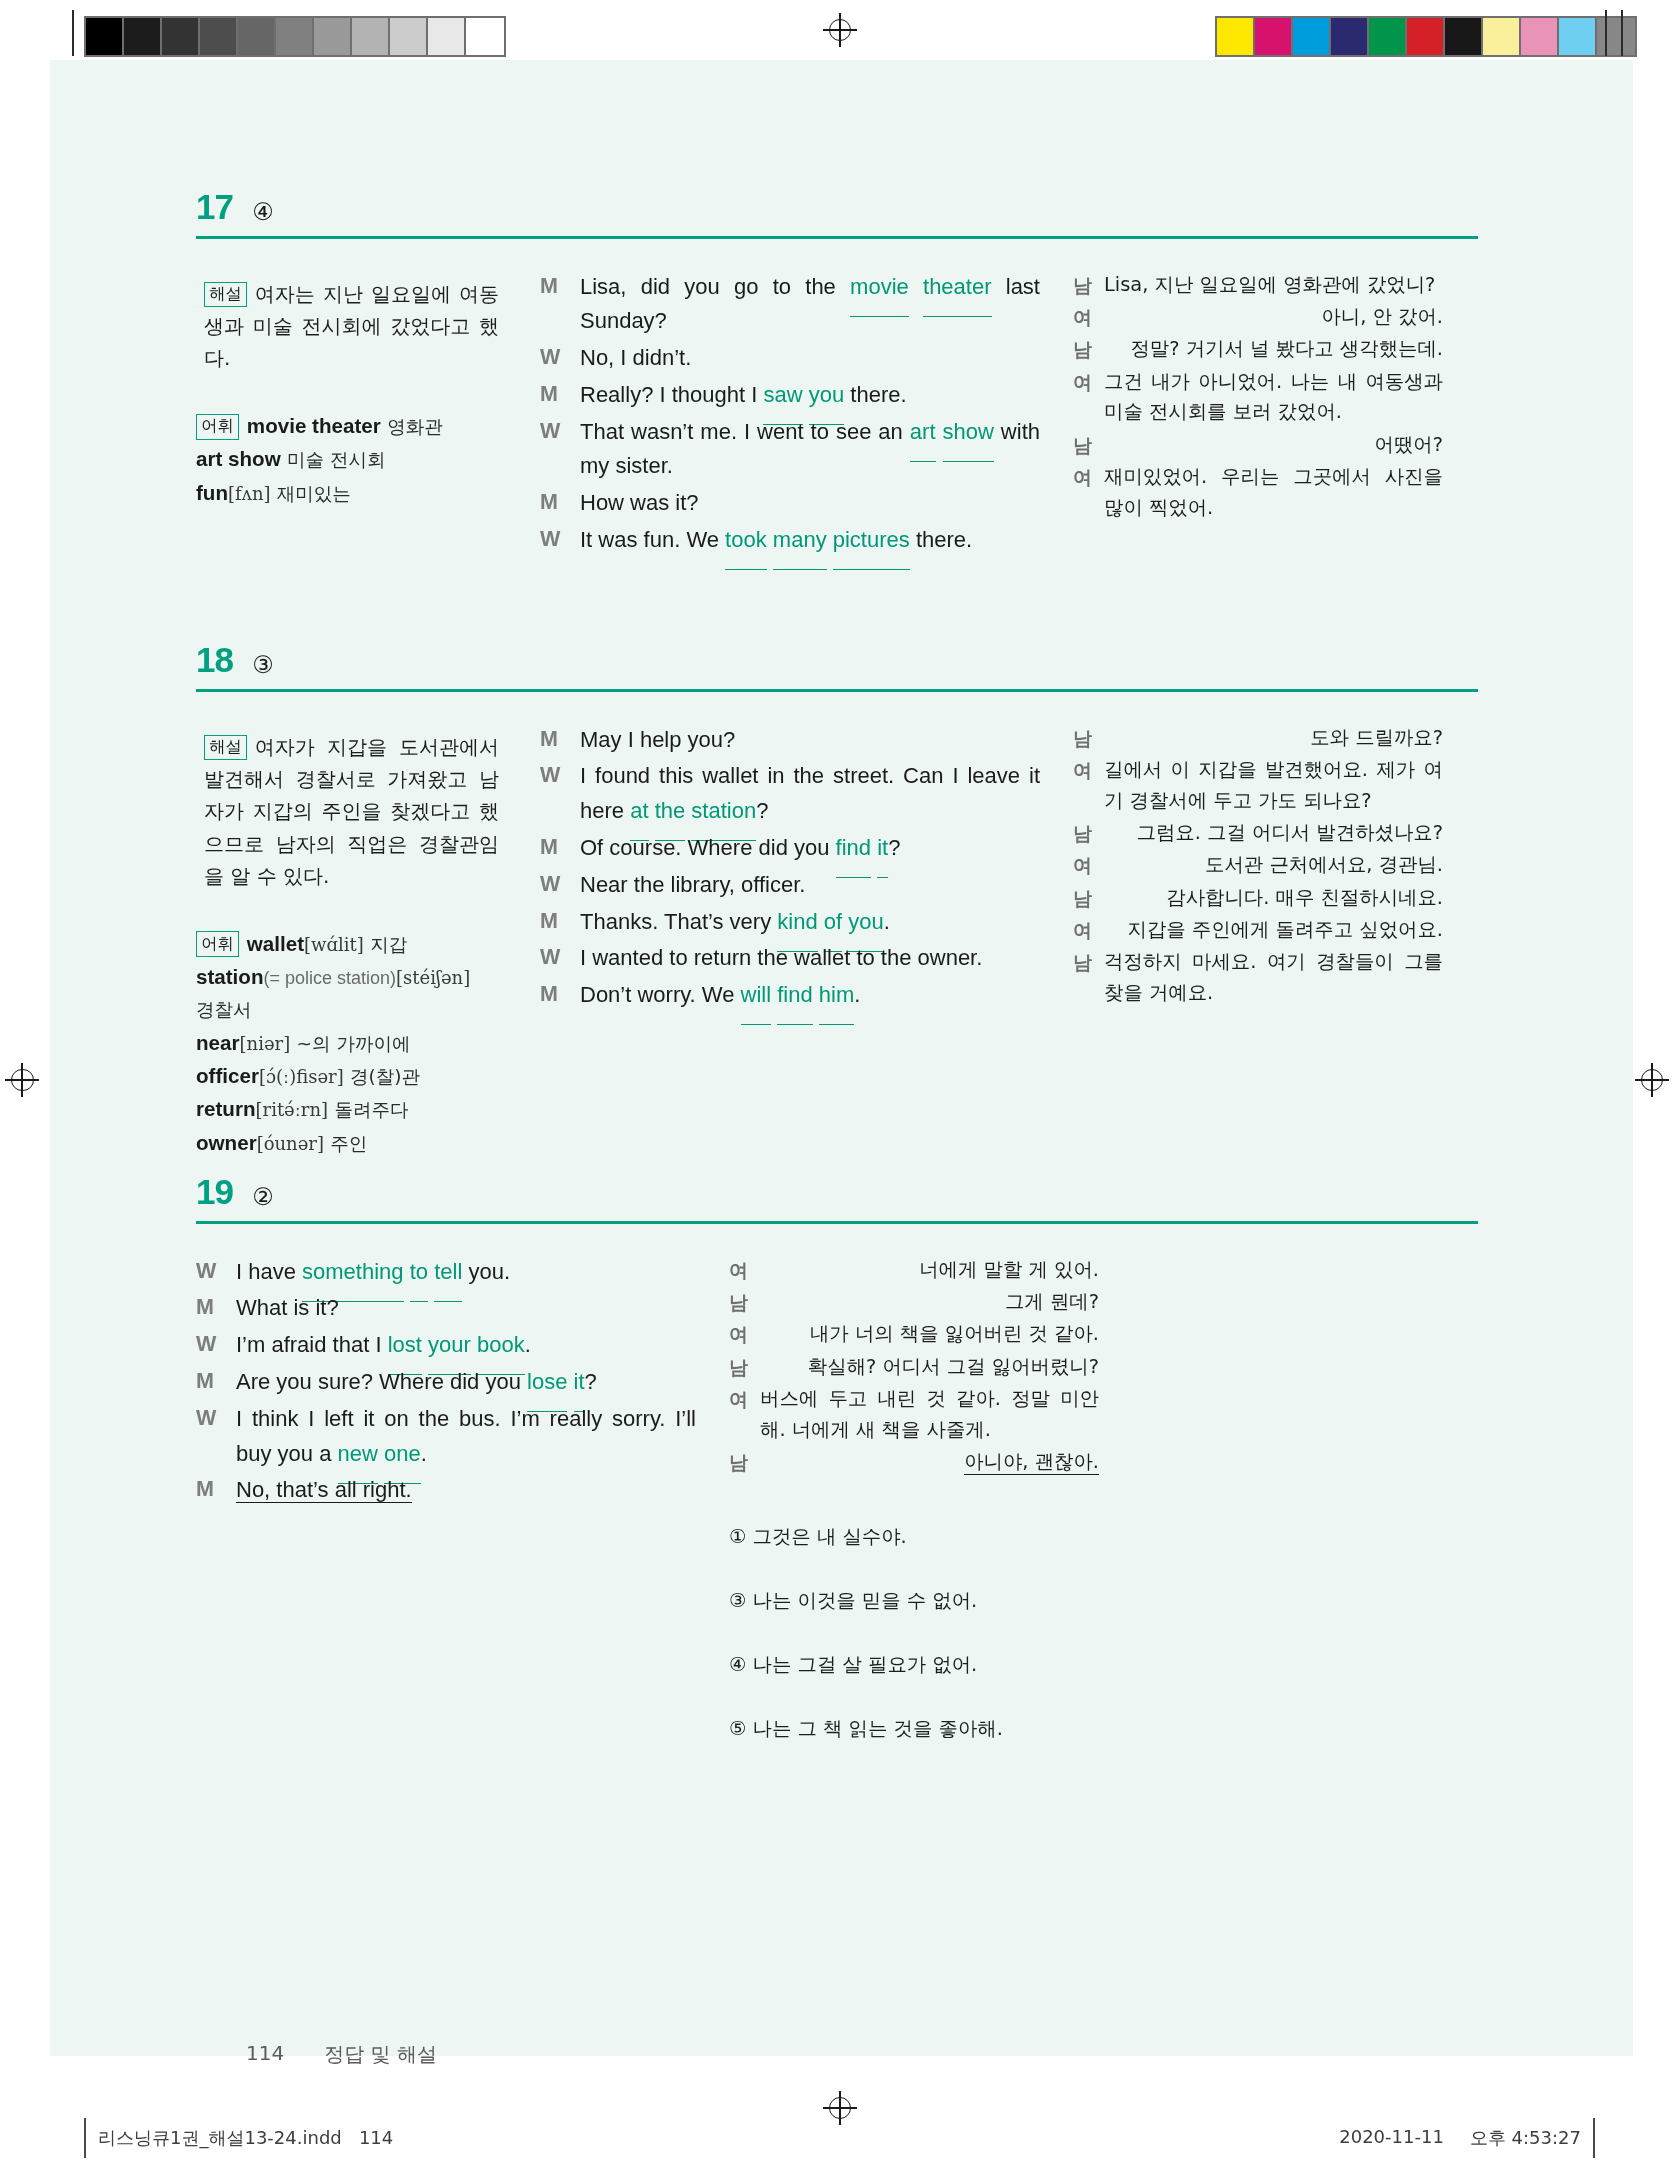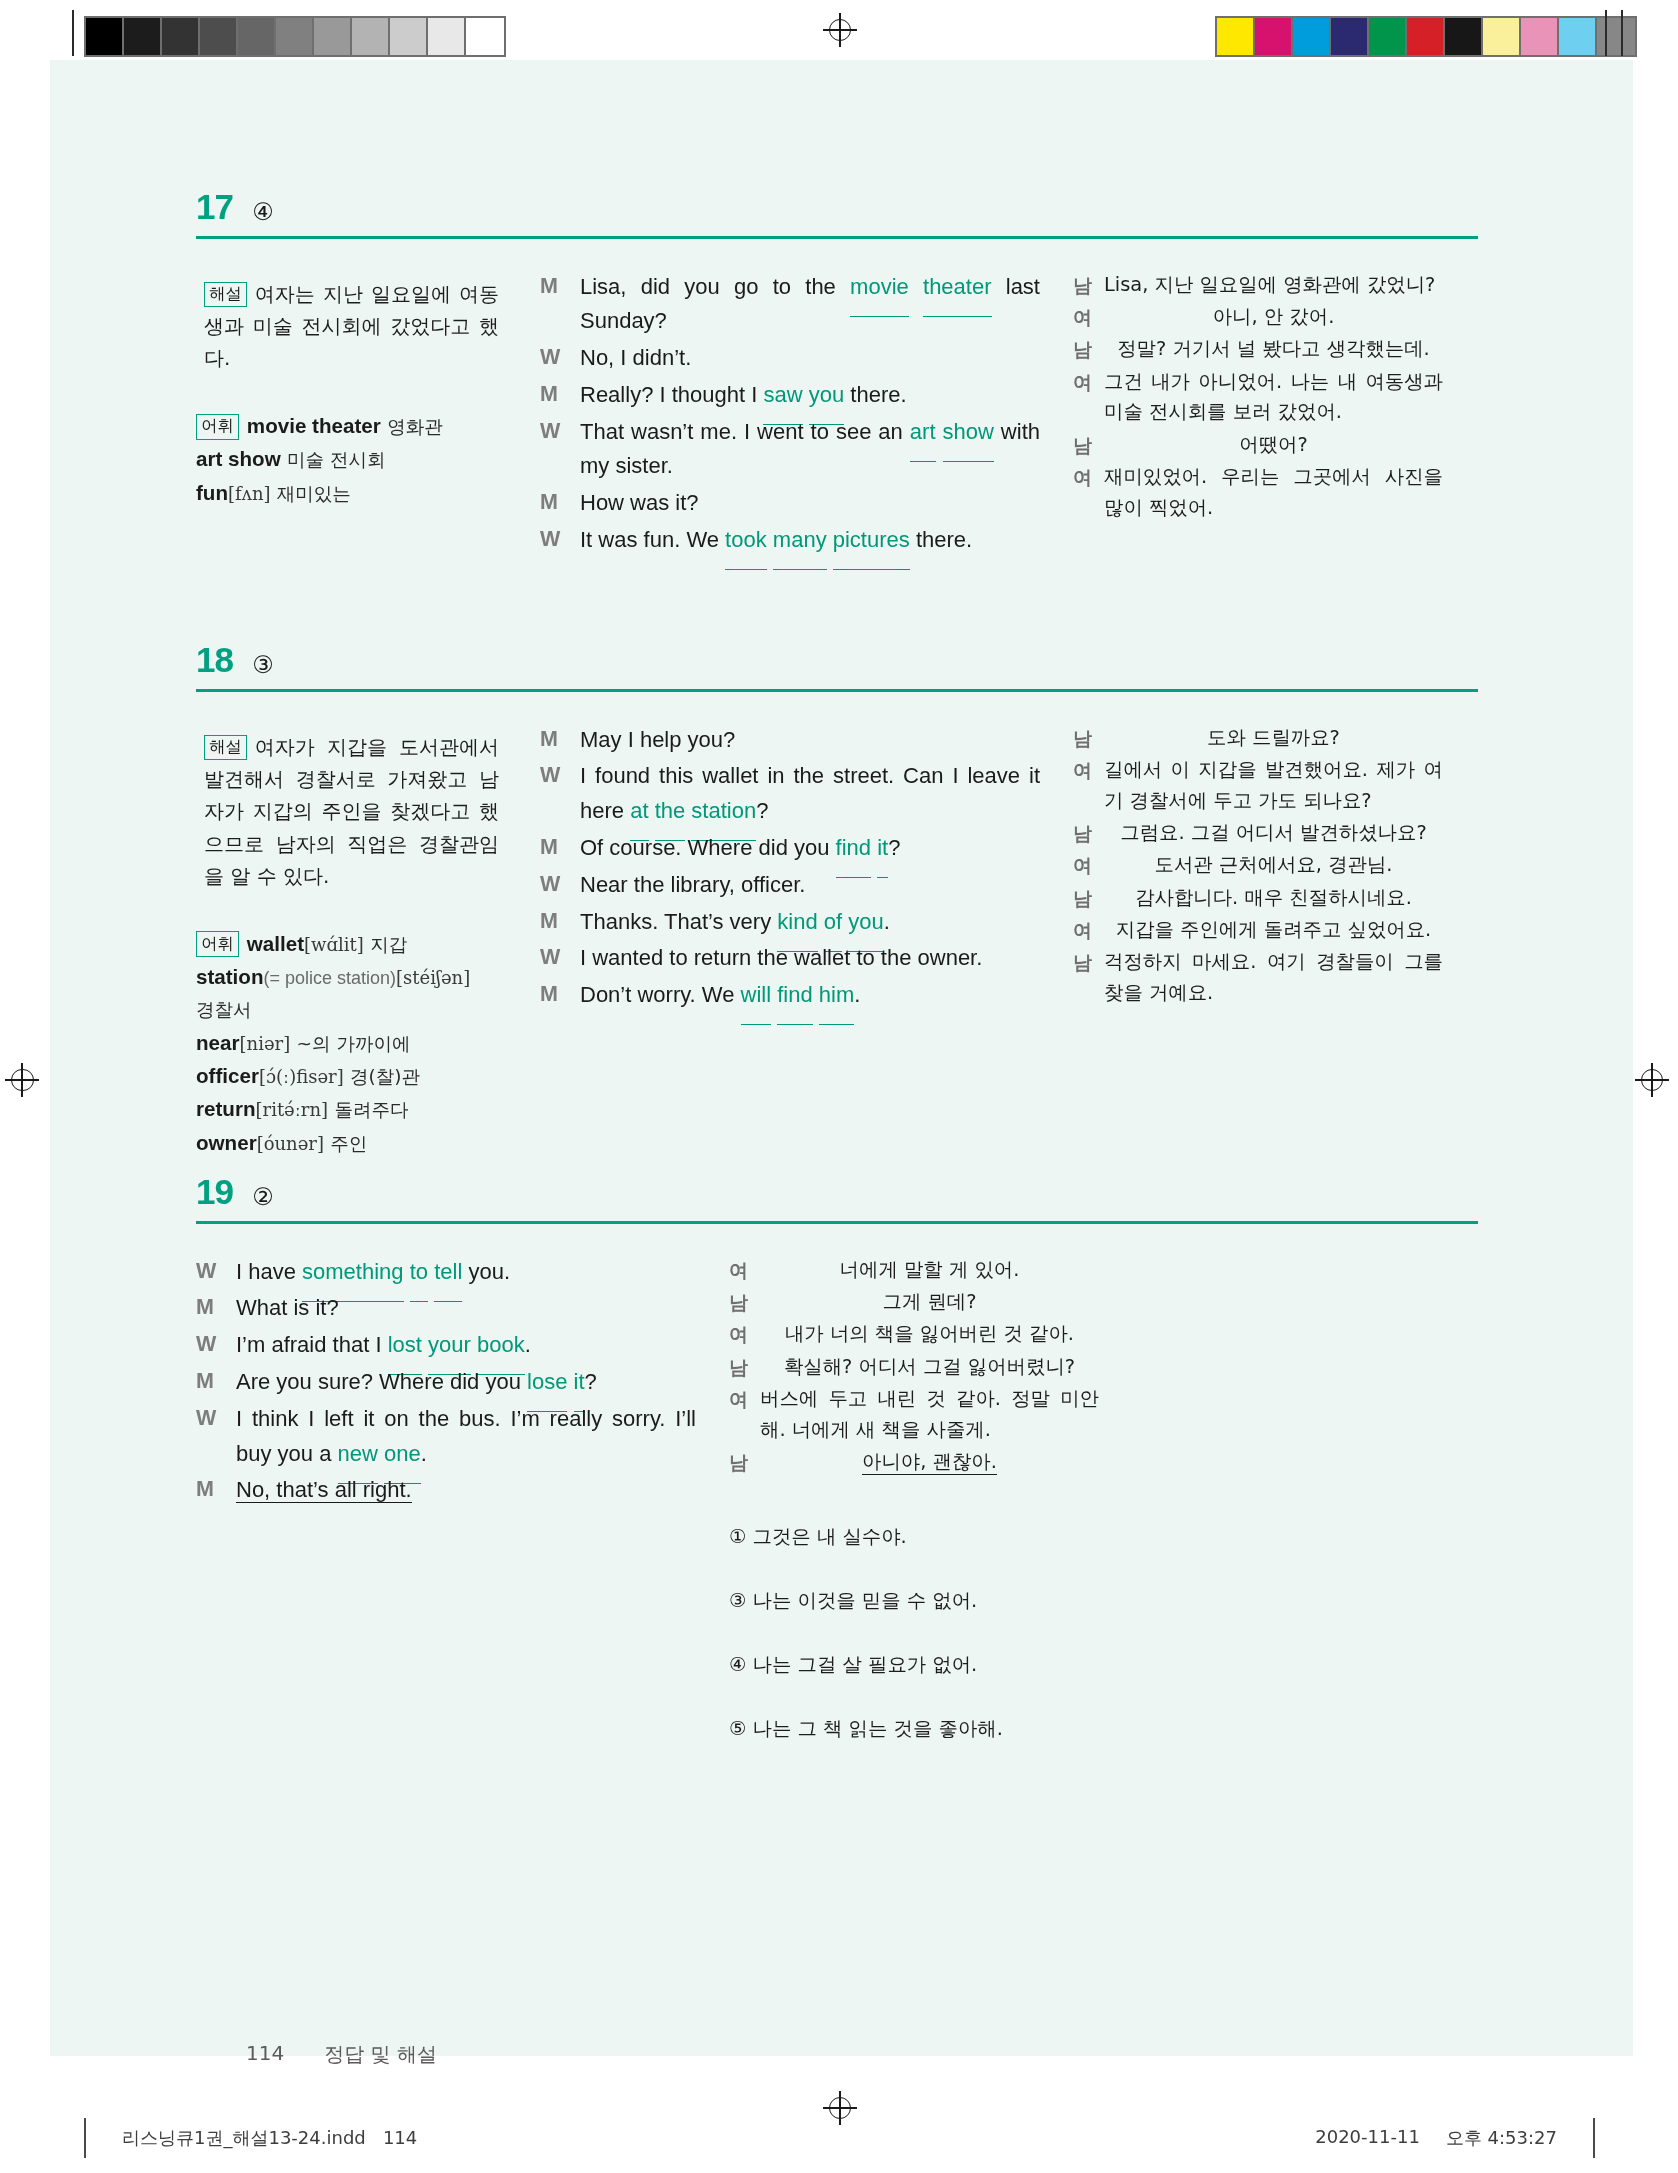--- a/index.html
+++ b/index.html
@@ -217,21 +217,21 @@
     font-family: "DejaVu Sans", sans-serif;
   }
   .tr-text {
     flex: 1;
     font-size: 19.4px;
     line-height: 1.58;
     color: #1d1d1d;
     text-align: justify;
     font-family: "DejaVu Sans", sans-serif;
   }
-  .tr-text.nojust { text-align: center; }
+  .tr-text.nojust { text-align: right; }
   .tr-underline {
     border-bottom: 1.7px solid #1d1d1d;
     padding-bottom: 0.9px;
   }
   .choices {
     margin-top: 43px;
     font-size: 19.4px;
     line-height: 1.65;
     color: #1d1d1d;
     font-family: "DejaVu Sans", sans-serif;
@@ -255,21 +255,21 @@
     left: 84px;
     top: 2118px;
     width: 1511px;
     height: 40px;
     border-left: 2.6px solid #4a4a4a;
     border-right: 2.6px solid #4a4a4a;
     box-sizing: border-box;
     display: flex;
     align-items: center;
     justify-content: space-between;
-    padding: 0 36px;
+    padding: 0 12px;
     font-size: 18px;
     color: #3d3d3d;
     font-family: "DejaVu Sans", sans-serif;
   }
   .slug-right { display: flex; gap: 26px; }
 </style>
 </head>
 <body>
 
 <div class="prod-bar" id="gray-bar">

